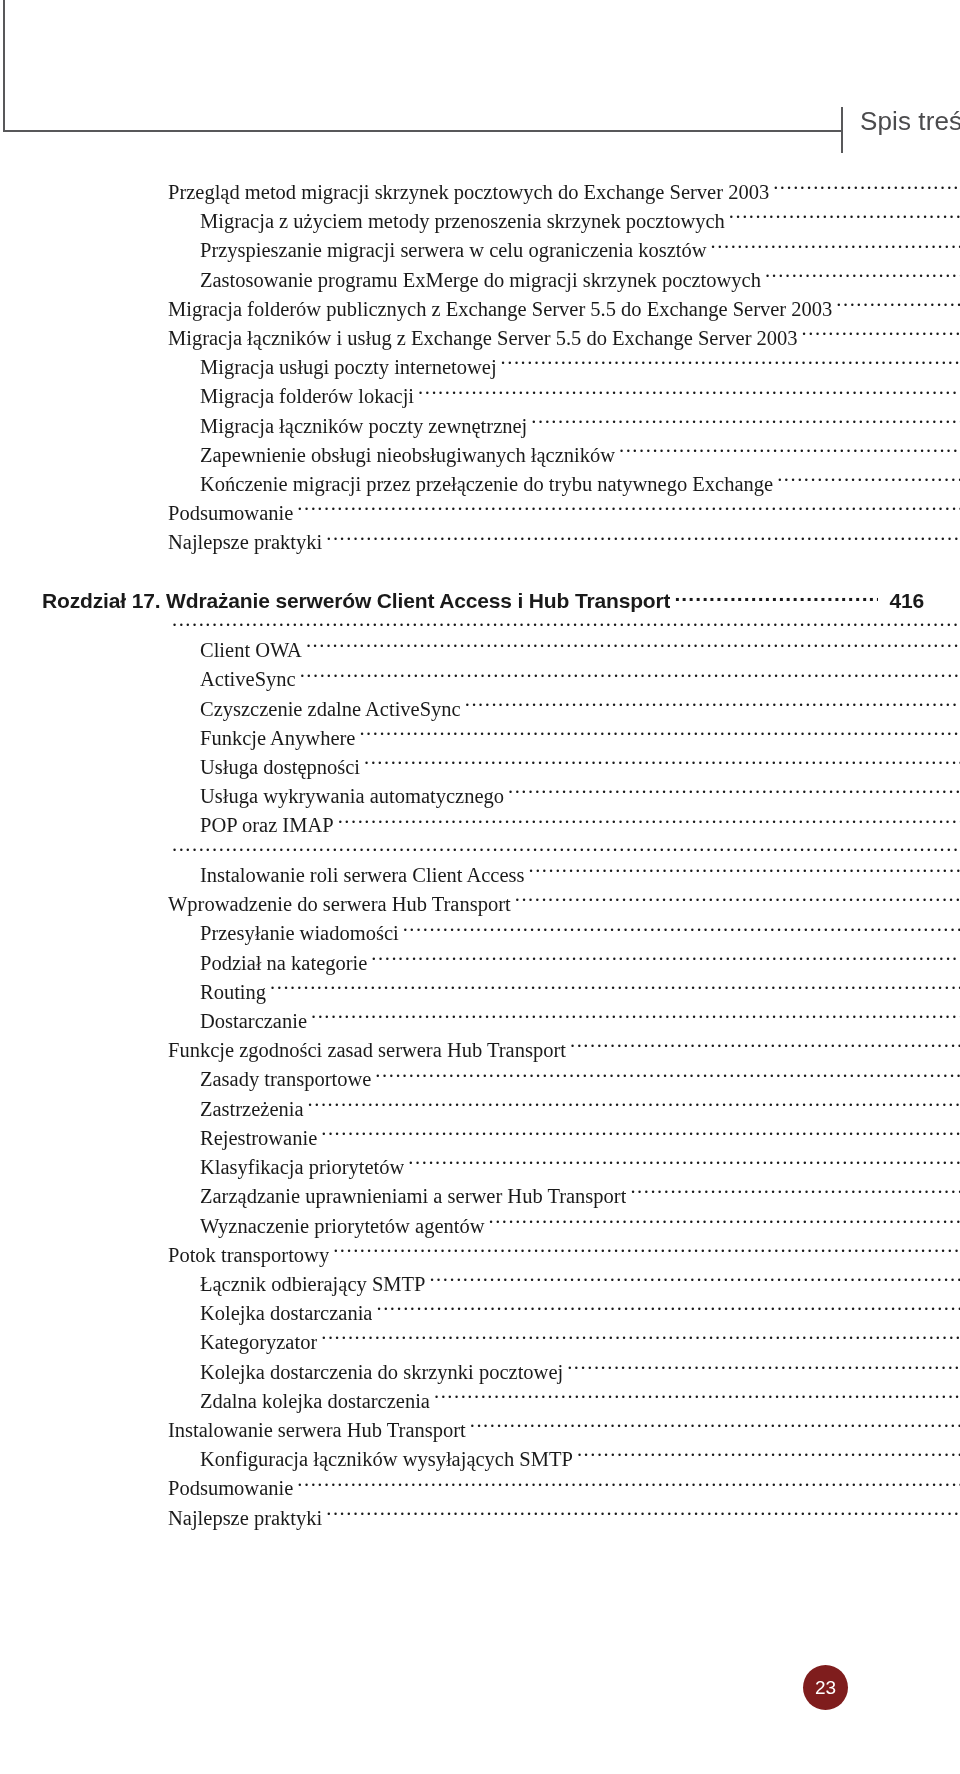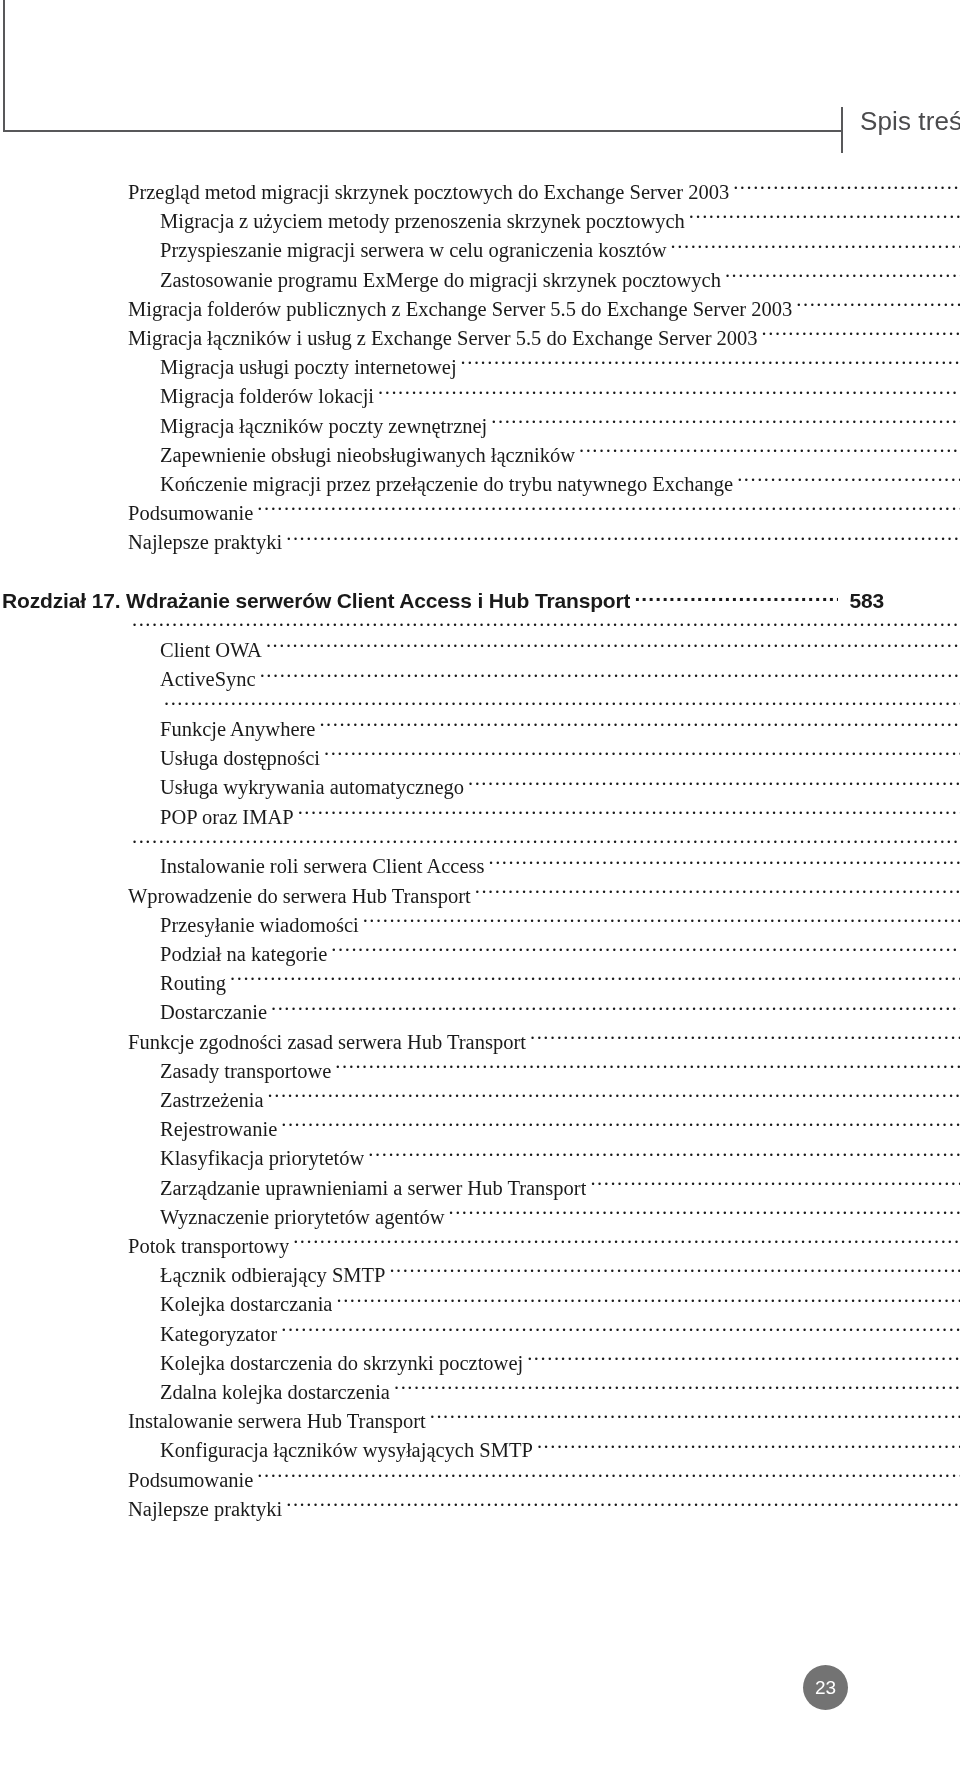--- a/index.html
+++ b/index.html
@@ -52,20 +52,21 @@
     letter-spacing: 0.1px;
     white-space: nowrap;
   }
 
   
   .toc {
     position: absolute;
     left: 0;
     top: 178px;
     width: 882px;
+    padding-left: 40px;
   }
   .row {
     display: flex;
     align-items: baseline;
     width: 100%;
     font-size: 20.5px;
     line-height: 29.2px;
     white-space: nowrap;
   }
   .row .label {
@@ -129,21 +130,21 @@
   .gap { height: 28px; }
 
   
   .pg-badge {
     position: absolute;
     left: 803px;
     top: 1665px;
     width: 45px;
     height: 45px;
     border-radius: 50%;
-    background: #737373;
+    background: #7f1d1d;
     color: #ffffff;
     font-family: "Liberation Sans", sans-serif;
     font-size: 19px;
     display: flex;
     align-items: center;
     justify-content: center;
   }
 </style>
 </head>
 <body>
@@ -205,34 +206,35 @@
         <span class="leader"></span>
       </div>
       <div class="row lvl0">
         <span class="label">Najlepsze praktyki</span>
         <span class="leader"></span>
       </div>
       <div class="gap"></div>
       <div class="row chapter">
         <span class="label">Rozdział 17. Wdrażanie serwerów Client Access i Hub Transport</span>
         <span class="leader"></span>
-        <span class="pg">583</span>
+        <span class="pg">416</span>
       </div>
       <div class="row lvl0">
         <span class="leader"></span>
       </div>
       <div class="row lvl1">
         <span class="label">Client OWA</span>
         <span class="leader"></span>
       </div>
       <div class="row lvl1">
         <span class="label">ActiveSync</span>
         <span class="leader"></span>
       </div>
       <div class="row lvl1">
+        <span class="label">Czyszczenie zdalne ActiveSync</span>
         <span class="leader"></span>
       </div>
       <div class="row lvl1">
         <span class="label">Funkcje Anywhere</span>
         <span class="leader"></span>
       </div>
       <div class="row lvl1">
         <span class="label">Usługa dostępności</span>
         <span class="leader"></span>
       </div>

